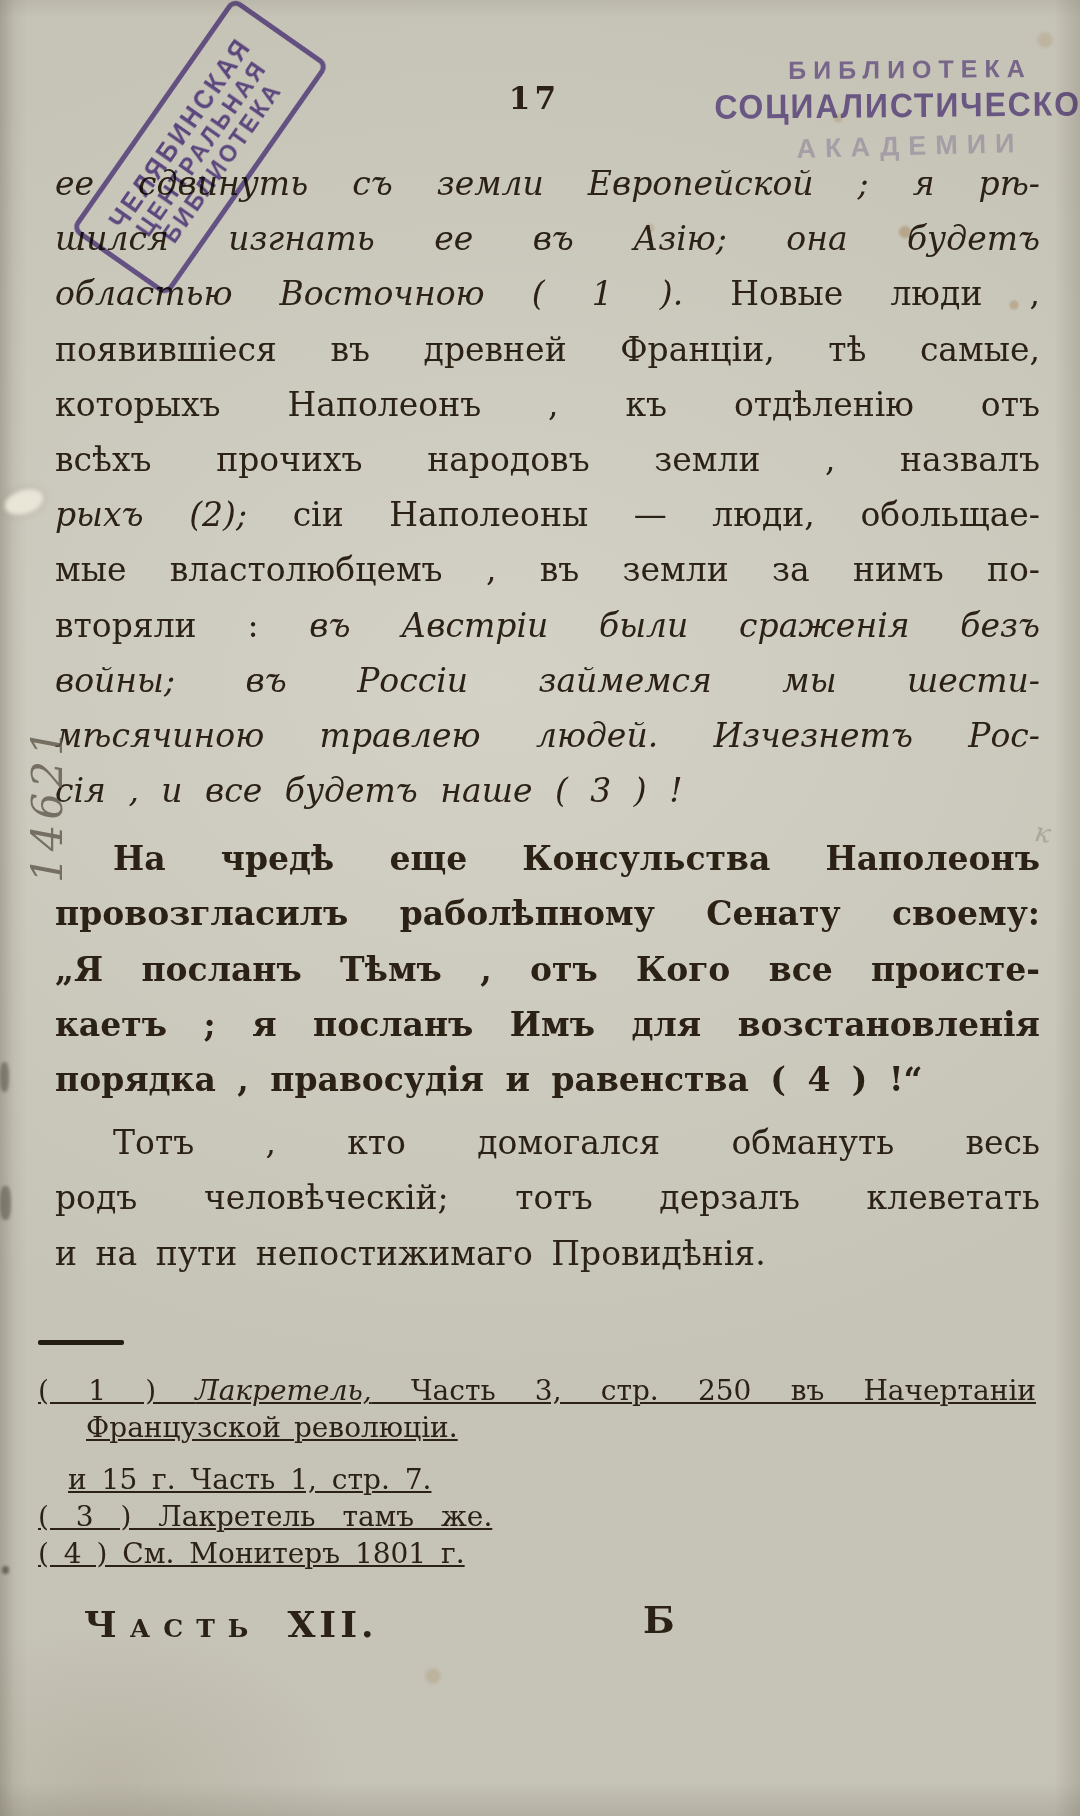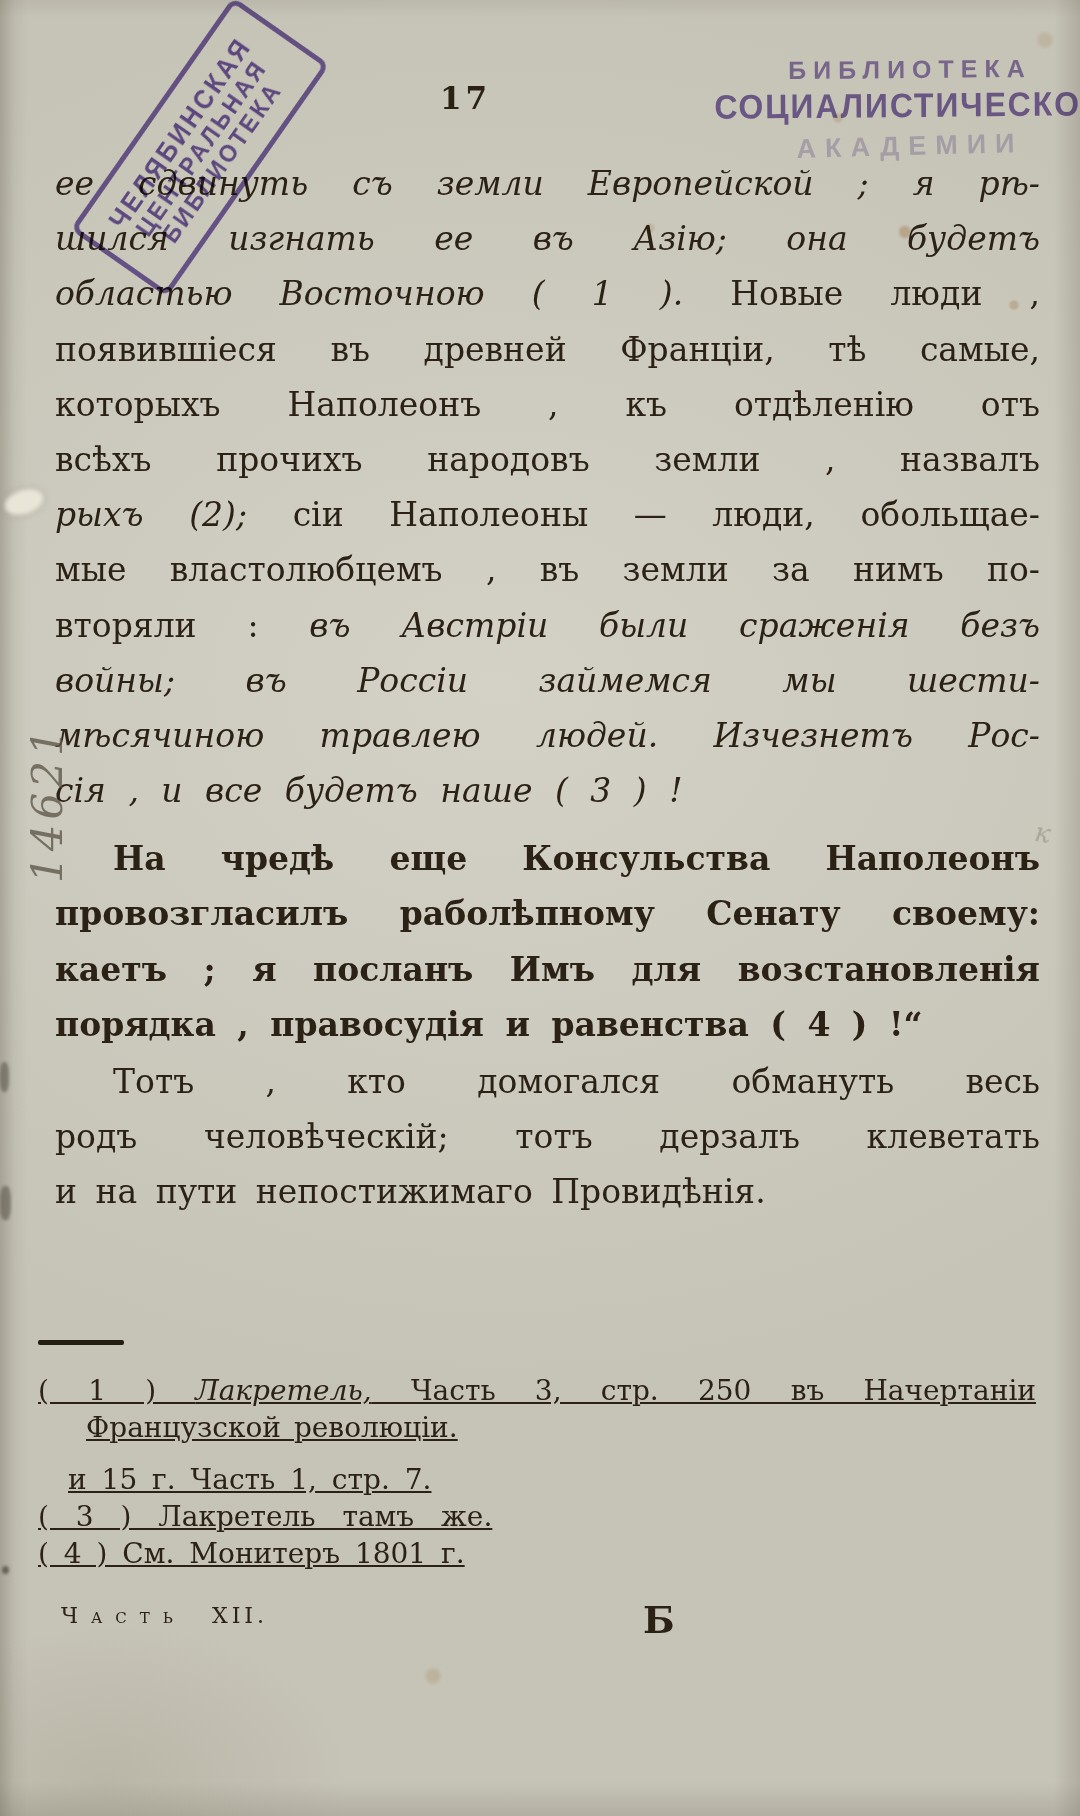--- a/index.html
+++ b/index.html
@@ -29,21 +29,21 @@
     content:"";position:absolute;inset:0;pointer-events:none;z-index:2;
     background:
       linear-gradient(to right, rgba(90,84,68,.30), rgba(90,84,68,.08) 14px, rgba(90,84,68,0) 28px),
       linear-gradient(to left, rgba(90,84,68,.20), rgba(90,84,68,0) 26px),
       linear-gradient(to bottom, rgba(90,84,68,.10), rgba(90,84,68,0) 18px),
       linear-gradient(to top, rgba(90,84,68,.18), rgba(90,84,68,0) 34px);
   }
 
   .page-number{
     position:absolute;left:440px;top:80px;width:120px;z-index:3;
-    font-size:31px;letter-spacing:4px;text-align:left;font-weight:bold;
+    font-size:31px;letter-spacing:4px;text-align:right;font-weight:bold;
   }
 
   .text-block{
     position:absolute;left:55px;top:156px;width:985px;z-index:3;
     font-size:33px;
   }
   .text-block .line{height:55.2px;line-height:55.2px;}
   .footnotes{
     position:absolute;left:38px;top:1372px;width:998px;z-index:3;
     font-size:28px;
@@ -58,21 +58,21 @@
   .line.nj{-moz-text-align-last:left;text-align-last:left;}
   .it{font-style:italic;}
   .rm{font-style:normal;}
 
   .rule{
     position:absolute;left:38px;top:1340px;width:86px;height:5px;z-index:3;
     background:#241d12;border-radius:2px;
   }
 
   .footer-part{
-    position:absolute;left:61px;top:1603px;z-index:3;font-size:22px;
+    position:absolute;left:84px;top:1603px;z-index:3;font-size:36px;font-weight:bold;
   }
   .footer-part .lbl{font-variant:small-caps;letter-spacing:13px;}
   .footer-part .vol{letter-spacing:4px;margin-left:26px;}
   .signature{
     position:absolute;left:643px;top:1598px;z-index:3;font-size:37px;font-weight:bold;
   }
 
   
   .stamp{mix-blend-mode:multiply;pointer-events:none;}
   .stamp-box{
@@ -154,24 +154,25 @@
         <div class="line"><span class="it">рыхъ (2); </span><span class="rm">сіи Наполеоны — люди, обольщае-</span></div>
         <div class="line"><span class="rm">мые властолюбцемъ , въ земли за нимъ по-</span></div>
         <div class="line"><span class="rm">вторяли : </span><span class="it">въ Австріи были сраженія безъ</span></div>
         <div class="line"><span class="it">войны; въ Россіи займемся мы шести-</span></div>
         <div class="line"><span class="it">мѣсячиною травлею людей. Изчезнетъ Рос-</span></div>
         <div class="line nj" style="word-spacing: 12px;"><span class="it">сія , и все будетъ наше ( 3 ) !</span></div>
       </div>
       <div class="para" style="margin-top: 13px; font-weight: bold;">
         <div class="line" style="padding-left: 58px;"><span class="rm">На чредѣ еще Консульства Наполеонъ</span></div>
         <div class="line"><span class="rm">провозгласилъ раболѣпному Сенату своему:</span></div>
+        <div class="line"><span class="rm">„Я посланъ Тѣмъ , отъ Кого все происте-</span></div>
         <div class="line"><span class="rm">каетъ ; я посланъ Имъ для возстановленія</span></div>
         <div class="line nj" style="word-spacing: 10px;"><span class="rm">порядка , правосудія и равенства ( 4 ) !“</span></div>
       </div>
-      <div class="para" style="margin-top: 2px;">
+      <div class="para" style="margin-top: 8px;">
         <div class="line" style="padding-left: 58px;"><span class="rm">Тотъ , кто домогался обмануть весь</span></div>
         <div class="line"><span class="rm">родъ человѣческій; тотъ дерзалъ клеветать</span></div>
         <div class="line nj" style="word-spacing: 8px;"><span class="rm">и на пути непостижимаго Провидѣнія.</span></div>
       </div>
     </div>
 
   <div class="rule"></div>
 
   <div class="footnotes">
       <div class="para">

